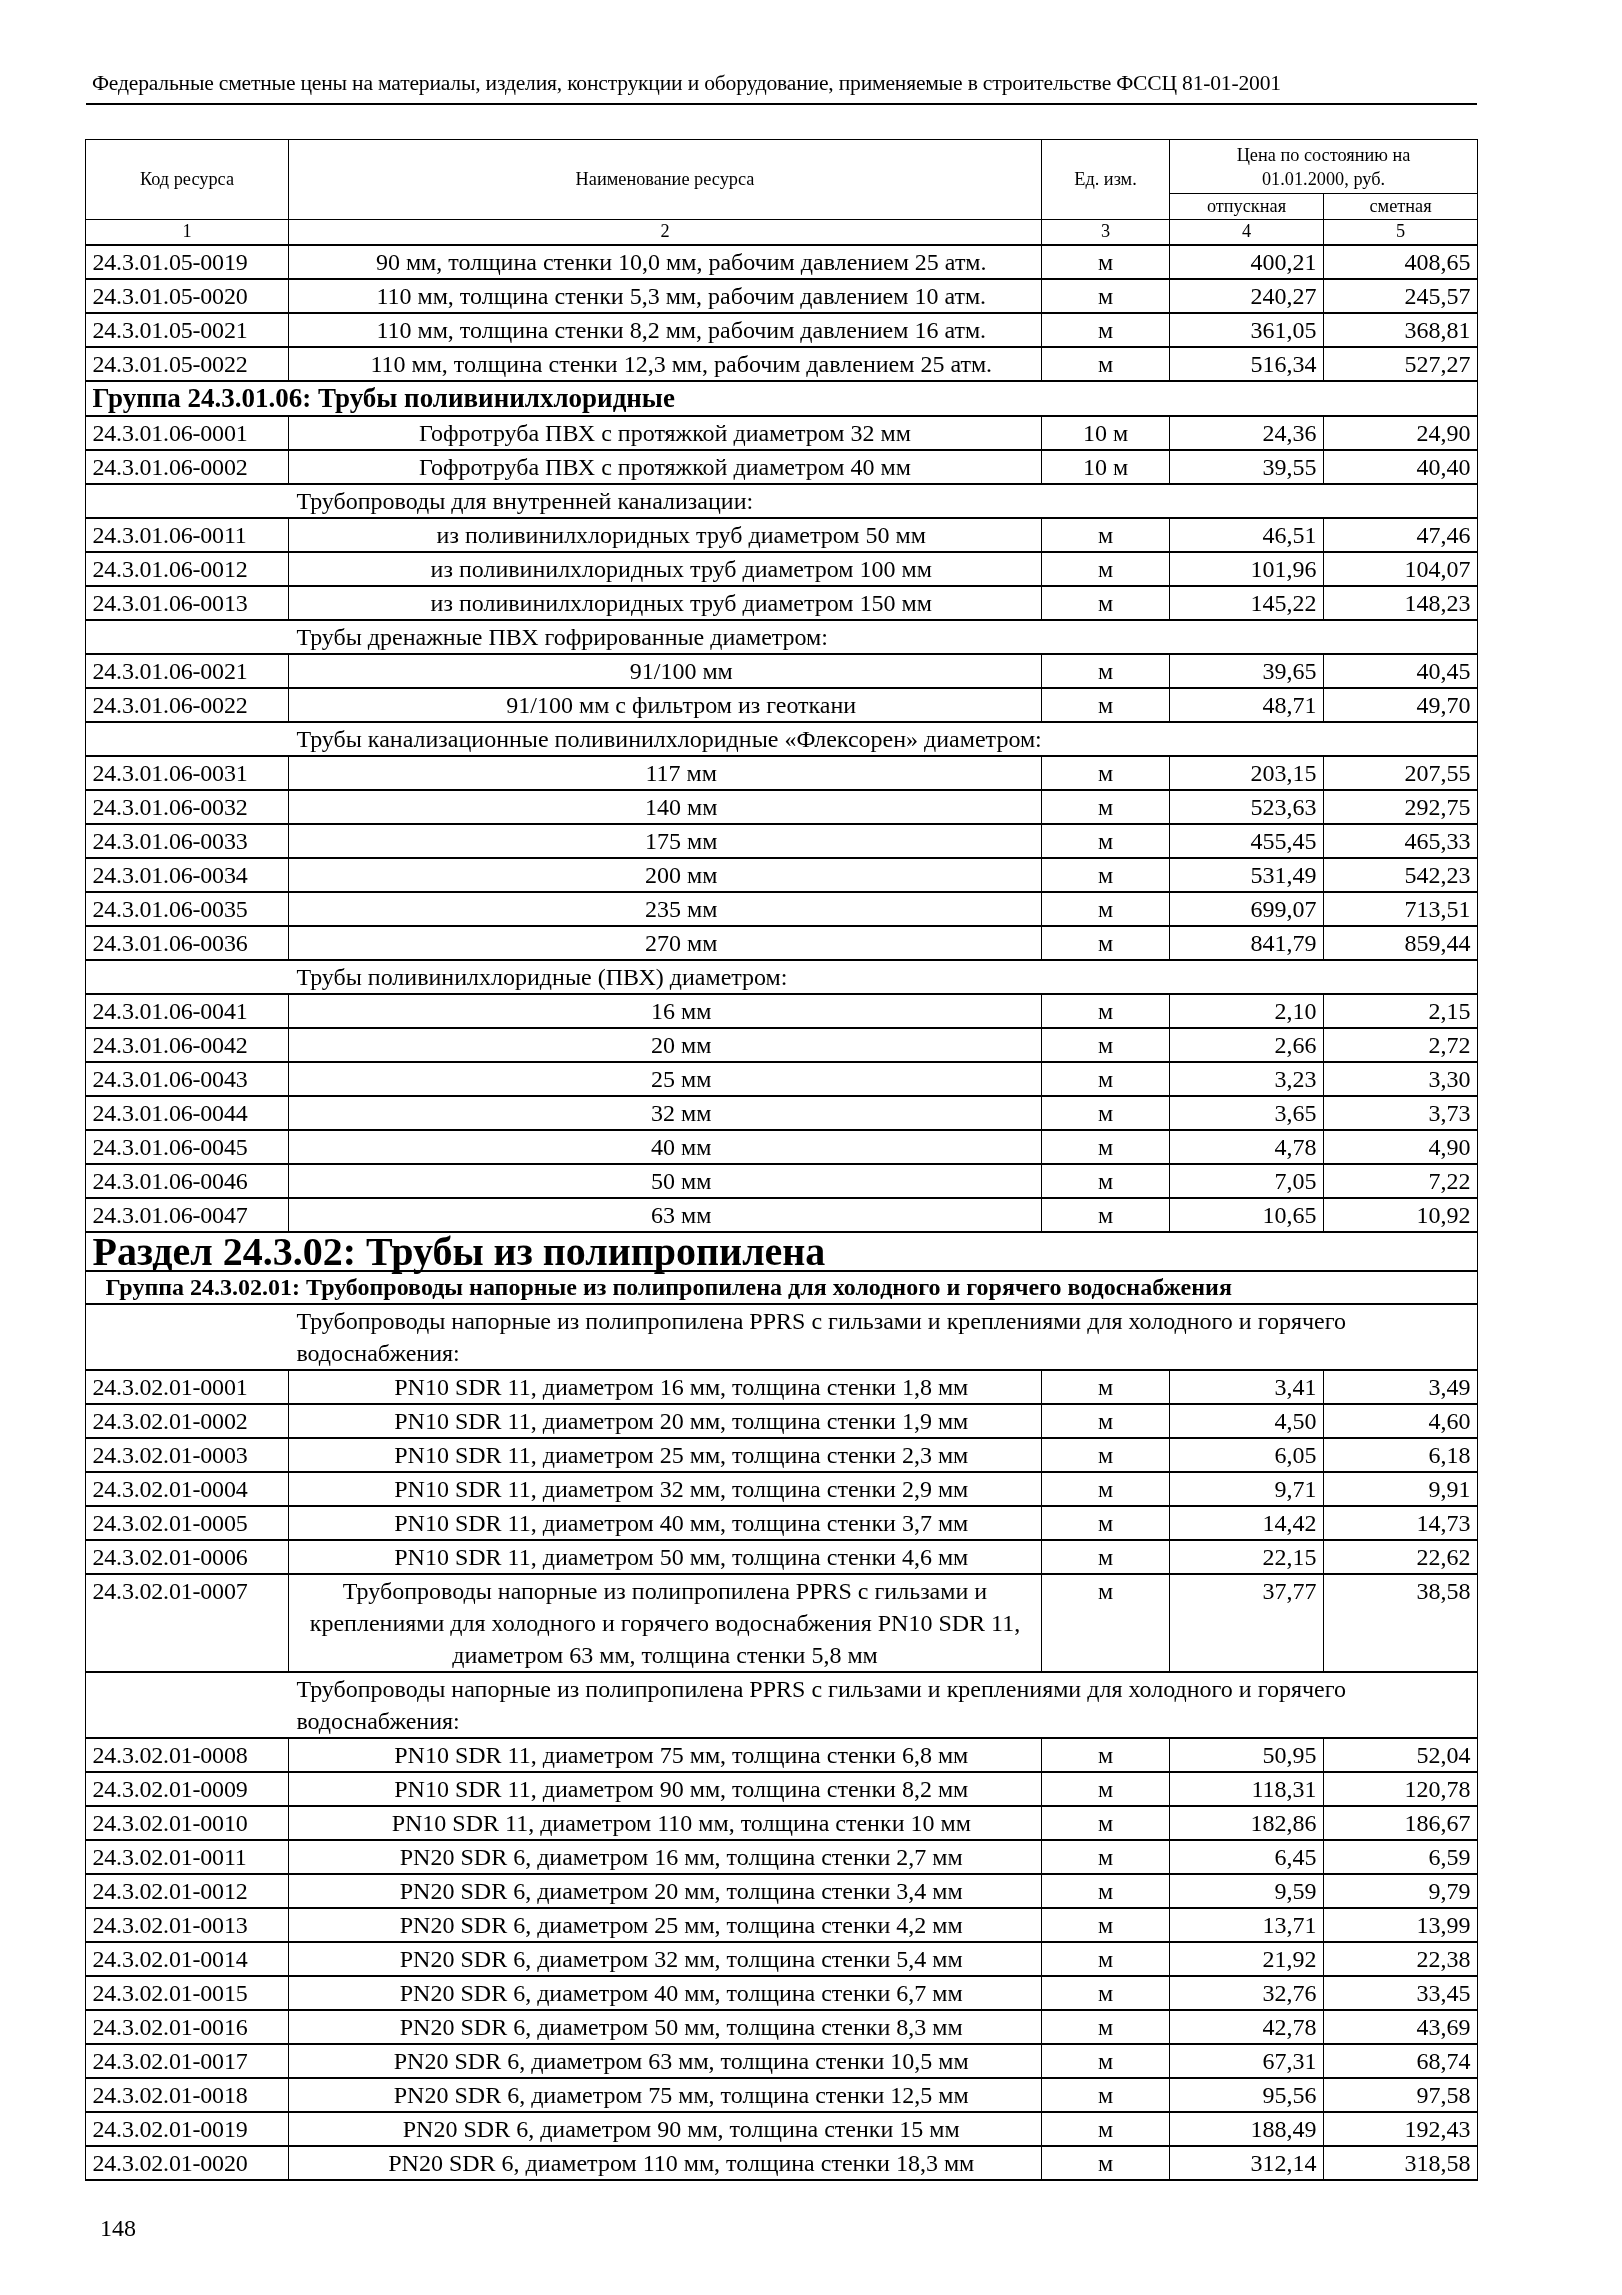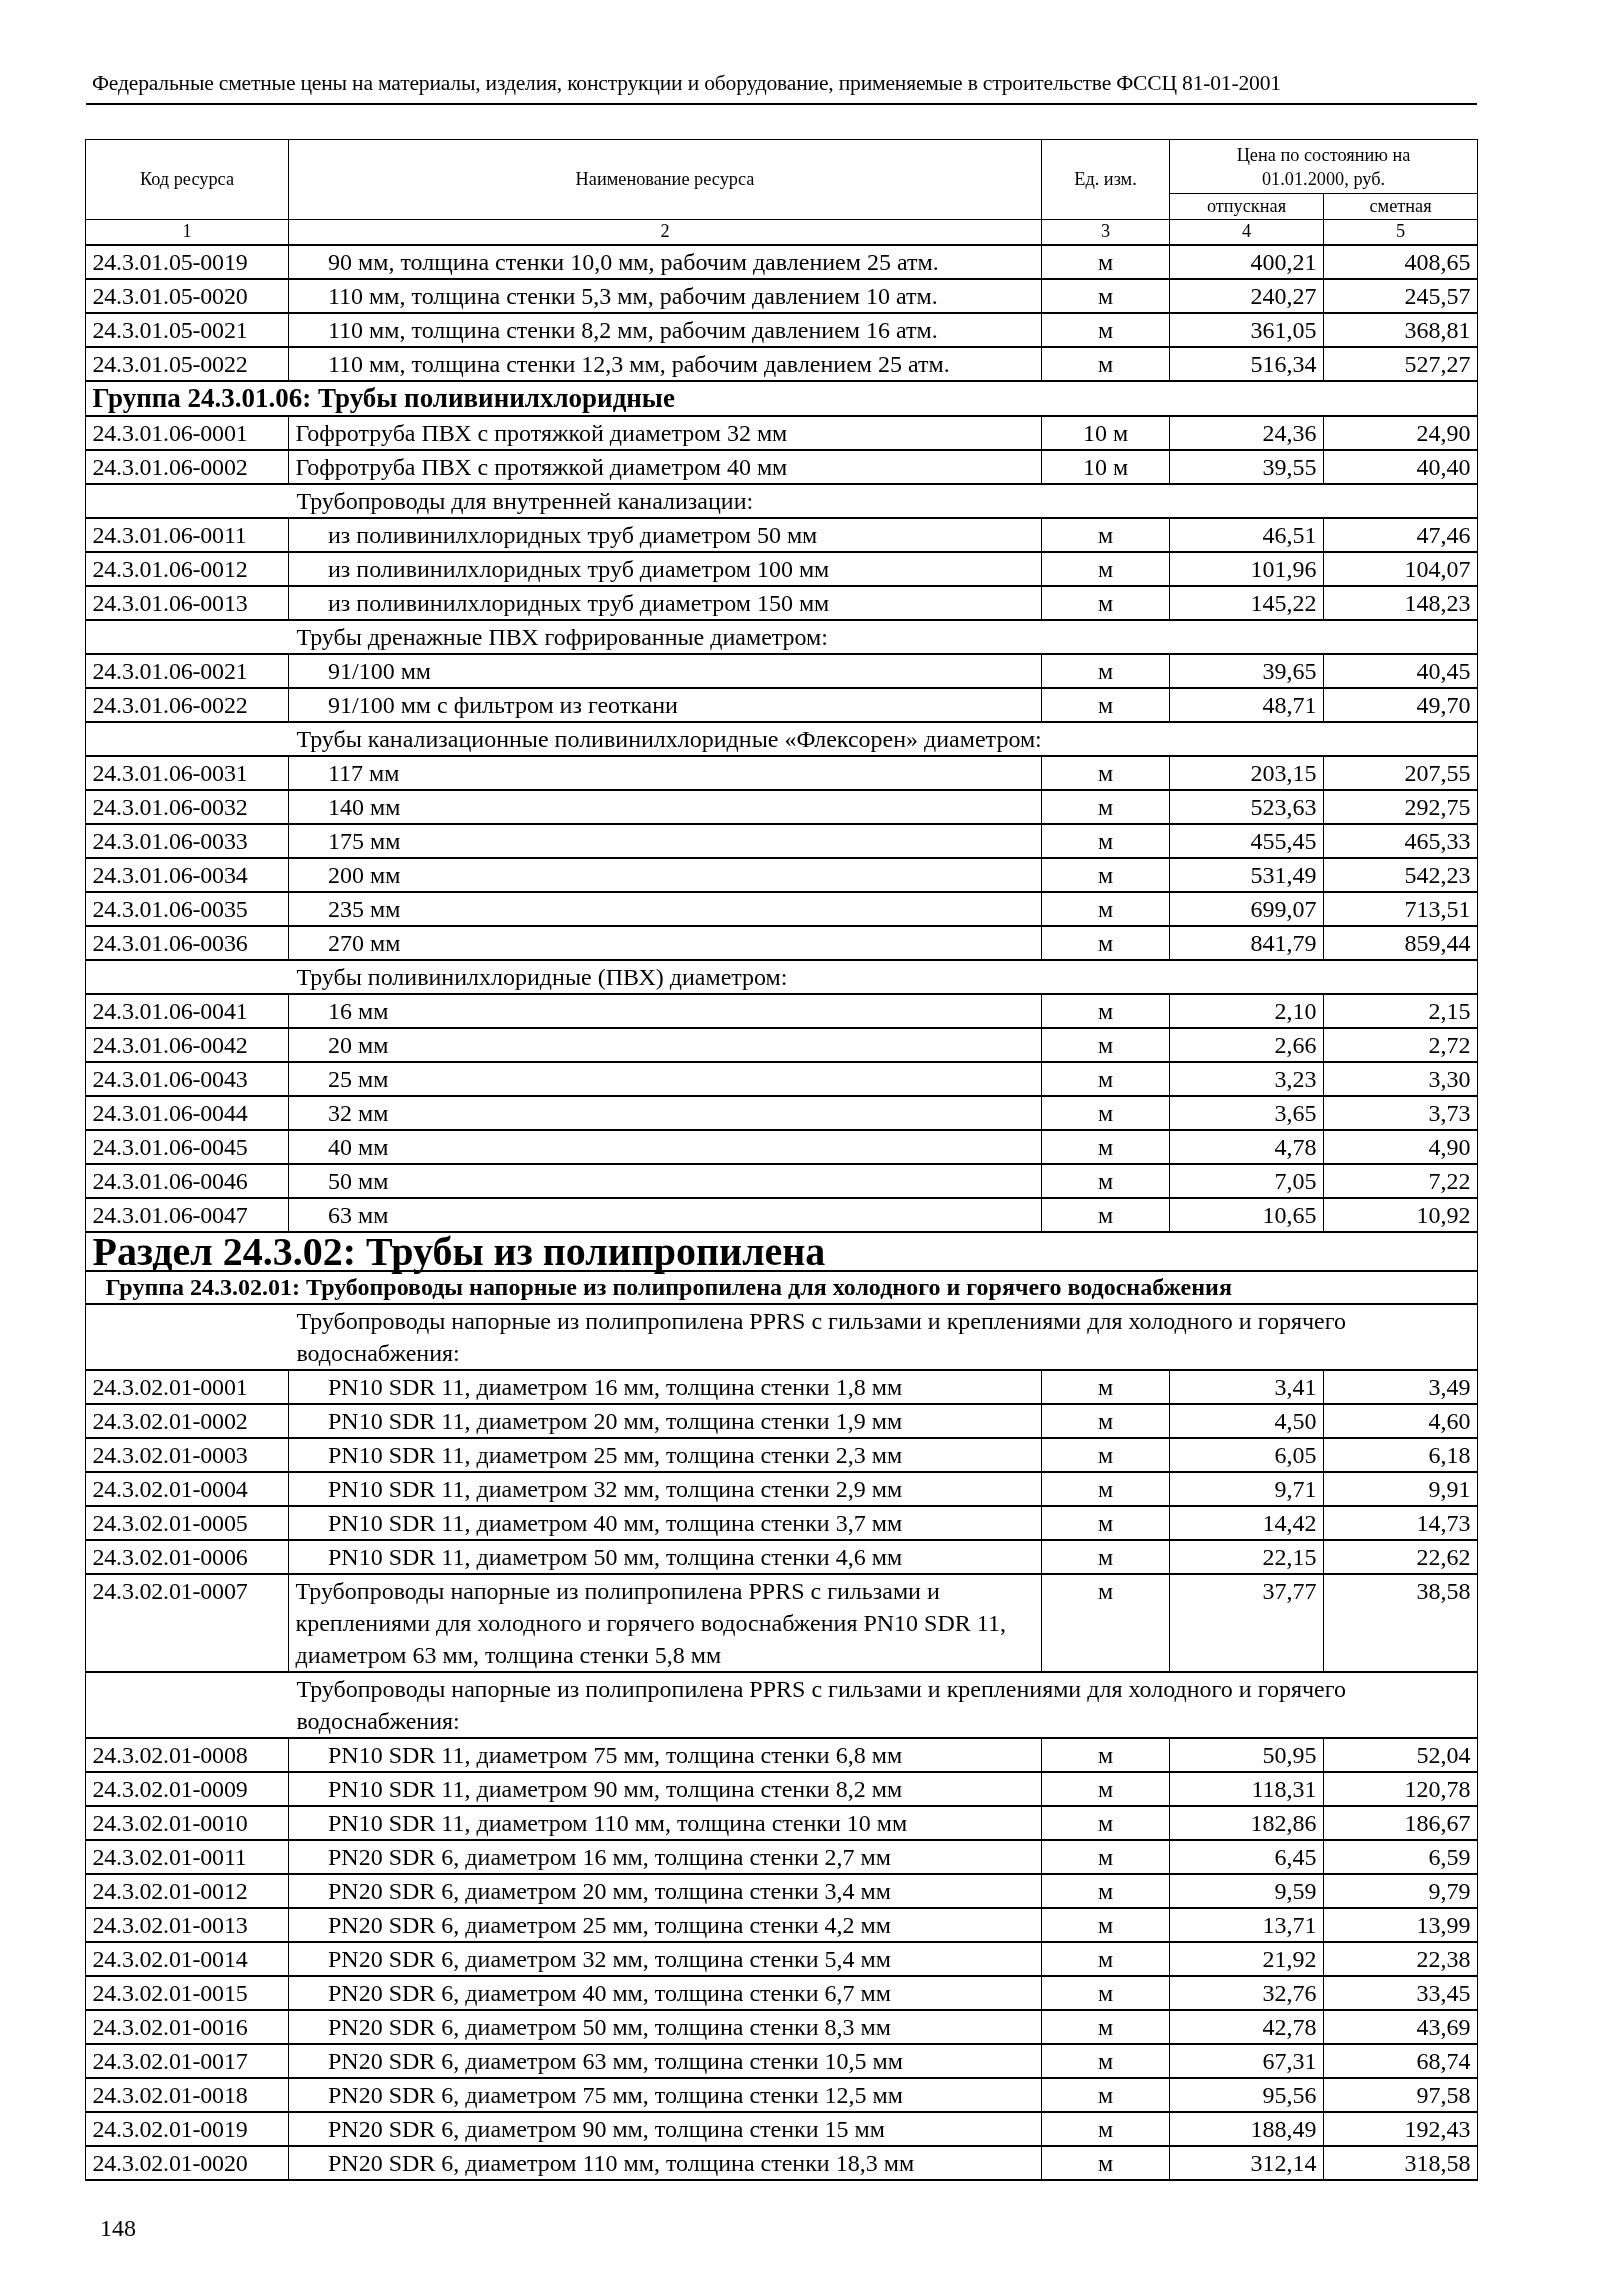--- a/index.html
+++ b/index.html
@@ -6,21 +6,21 @@
   body { width: 1623px; height: 2295px; position: relative; font-family: "Liberation Serif", "DejaVu Serif", serif; color: #000; }
   .running-head { position: absolute; left: 92px; top: 71px; width: 1387px; font-size: 21.6px; letter-spacing: -0.2px; white-space: nowrap; }
   .running-rule { position: absolute; left: 86px; top: 103px; width: 1391px; height: 0; border-top: 2px solid #000; }
   table.price { position: absolute; left: 85px; top: 139px; width: 1391px; border-collapse: collapse; table-layout: fixed; }
   table.price td, table.price th { border: 1px solid #000; padding: 0 6.5px; font-size: 24px; line-height: 32px; font-weight: normal; vertical-align: top; }
   table.price thead th { font-size: 18.3px; line-height: 25px; vertical-align: middle; text-align: center; }
   table.price thead tr.colnums th { line-height: 23.6px; border-bottom: 2.6px solid #000; }
   col.c-code { width: 203px; } col.c-name { width: 753px; } col.c-unit { width: 128px; } col.c-p1 { width: 154px; } col.c-p2 { width: 154px; }
   tr.row td { border-bottom: 2.6px solid #000; }
   td.code { text-align: left; white-space: nowrap; padding-left: 7.9px; padding-right: 2.6px; letter-spacing: -0.2px; }
-  td.name { text-align: left; }
+  td.name { text-align: center; }
   td.name.indent { padding-left: 39px; }
   td.unit { text-align: center; }
   td.num { text-align: right; }
   tr.heading td { font-weight: bold; border-bottom: 2.6px solid #000; }
   tr.heading.group td { font-size: 27px; line-height: 33px; }
   tr.heading.section td { font-size: 40px; line-height: 37px; margin-top: 21px; }
   tr.heading.group2 td { font-size: 24px; line-height: 31px; padding: 0 19.6px; }
   tr.sub td.blank { border-right: none; }
   tr.sub td.subtext { border-left: none; text-align: left; padding-left: 7.9px; }
   tr.sub td { border-bottom: 2.6px solid #000; }

